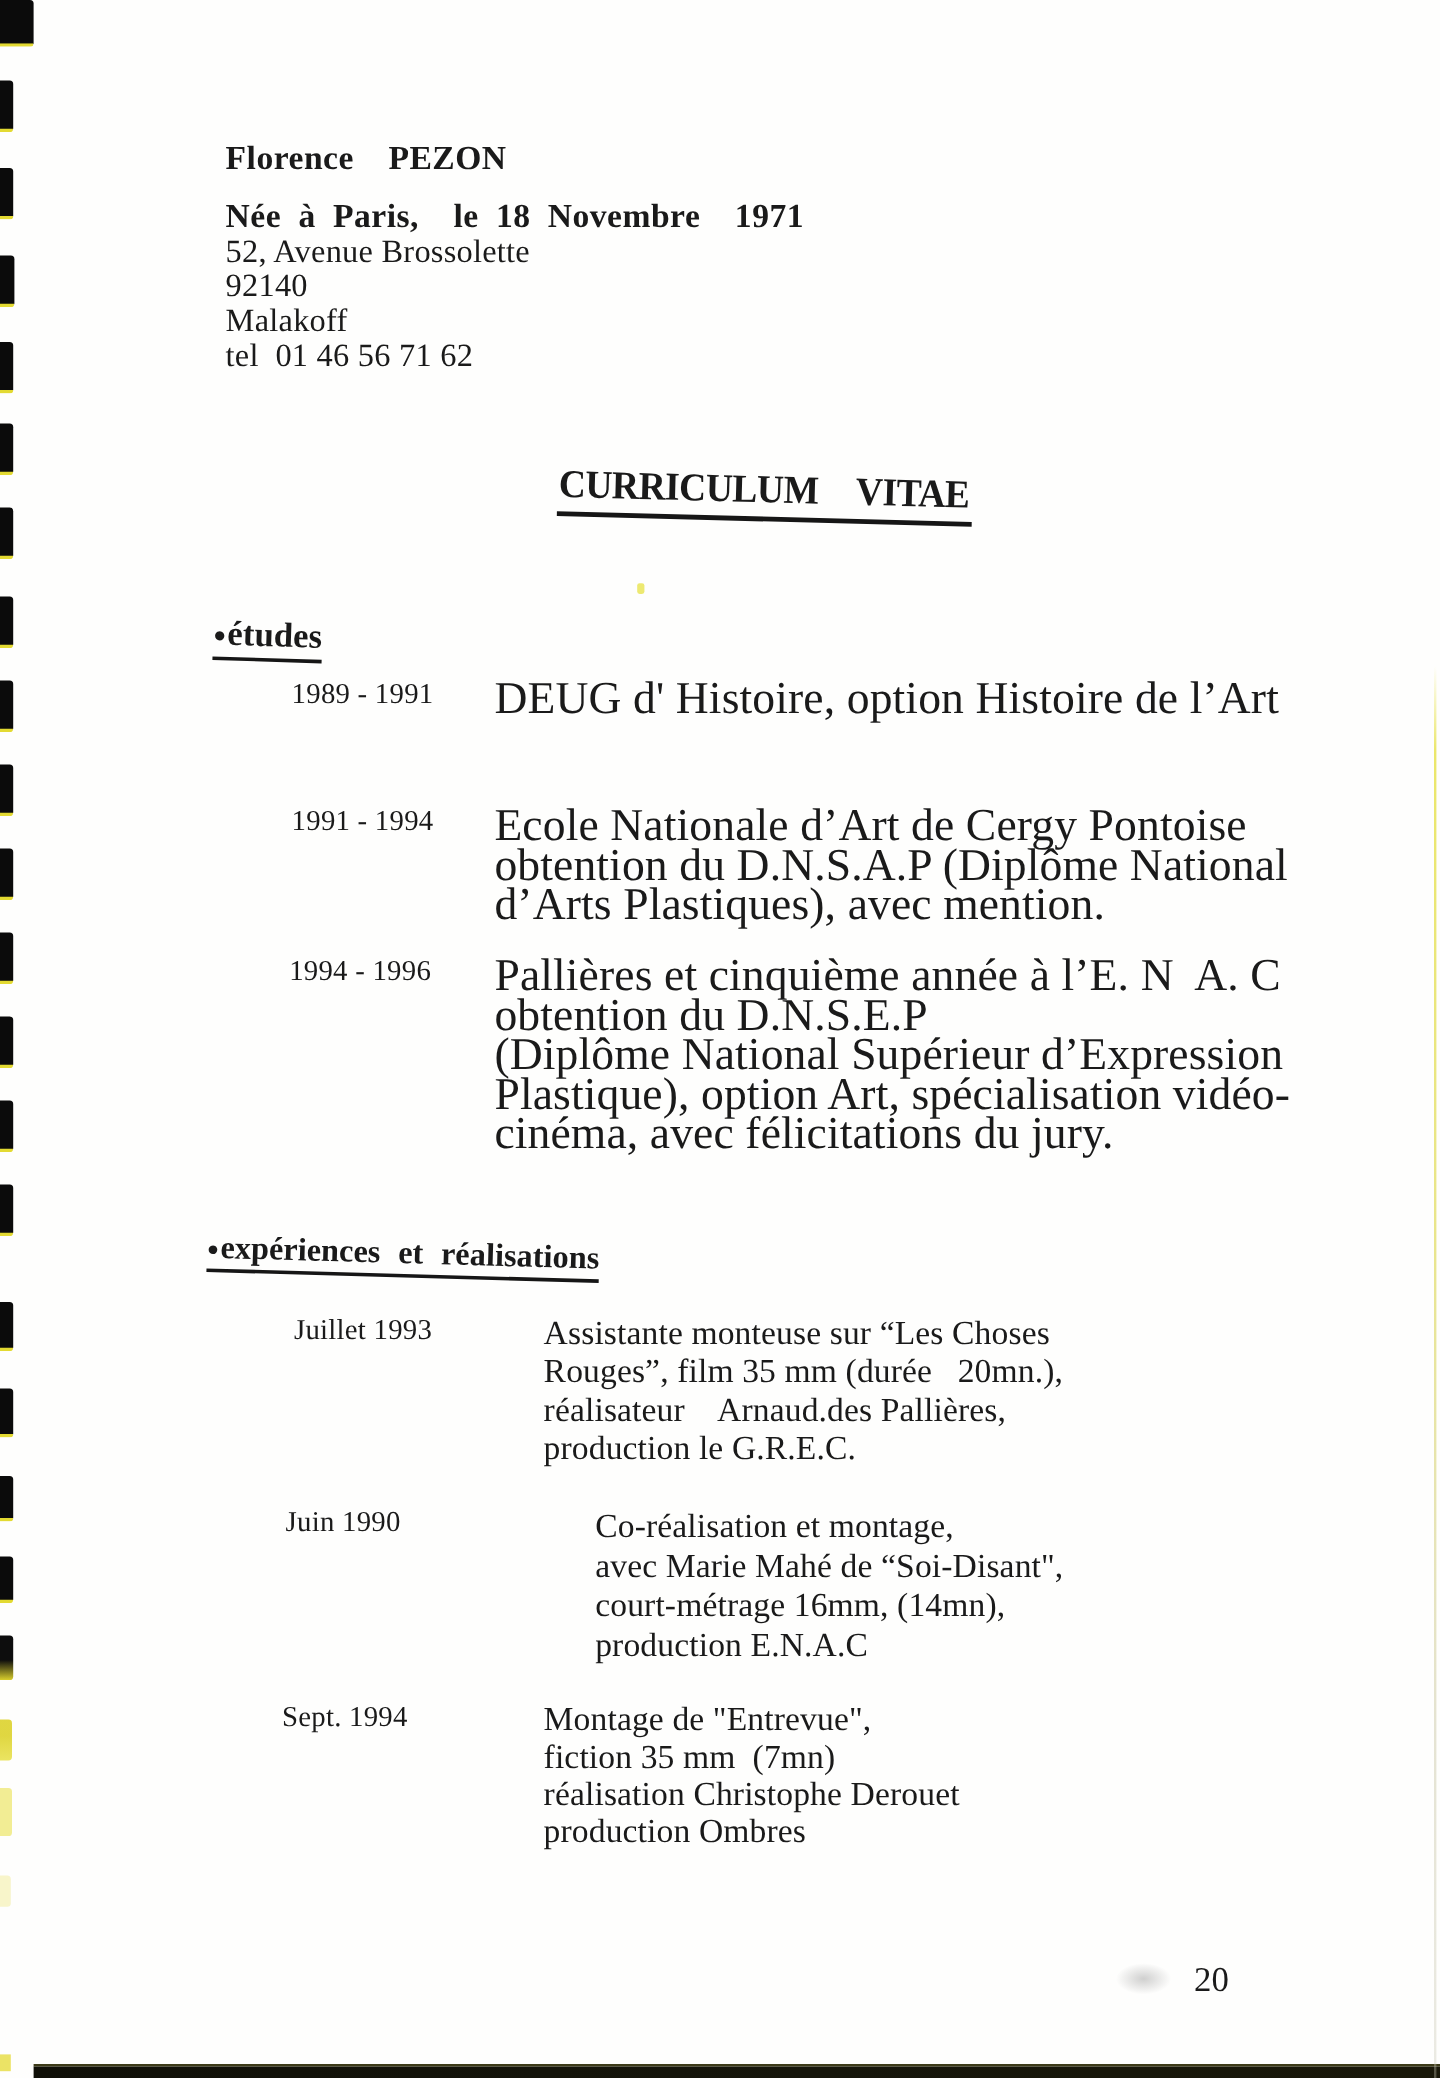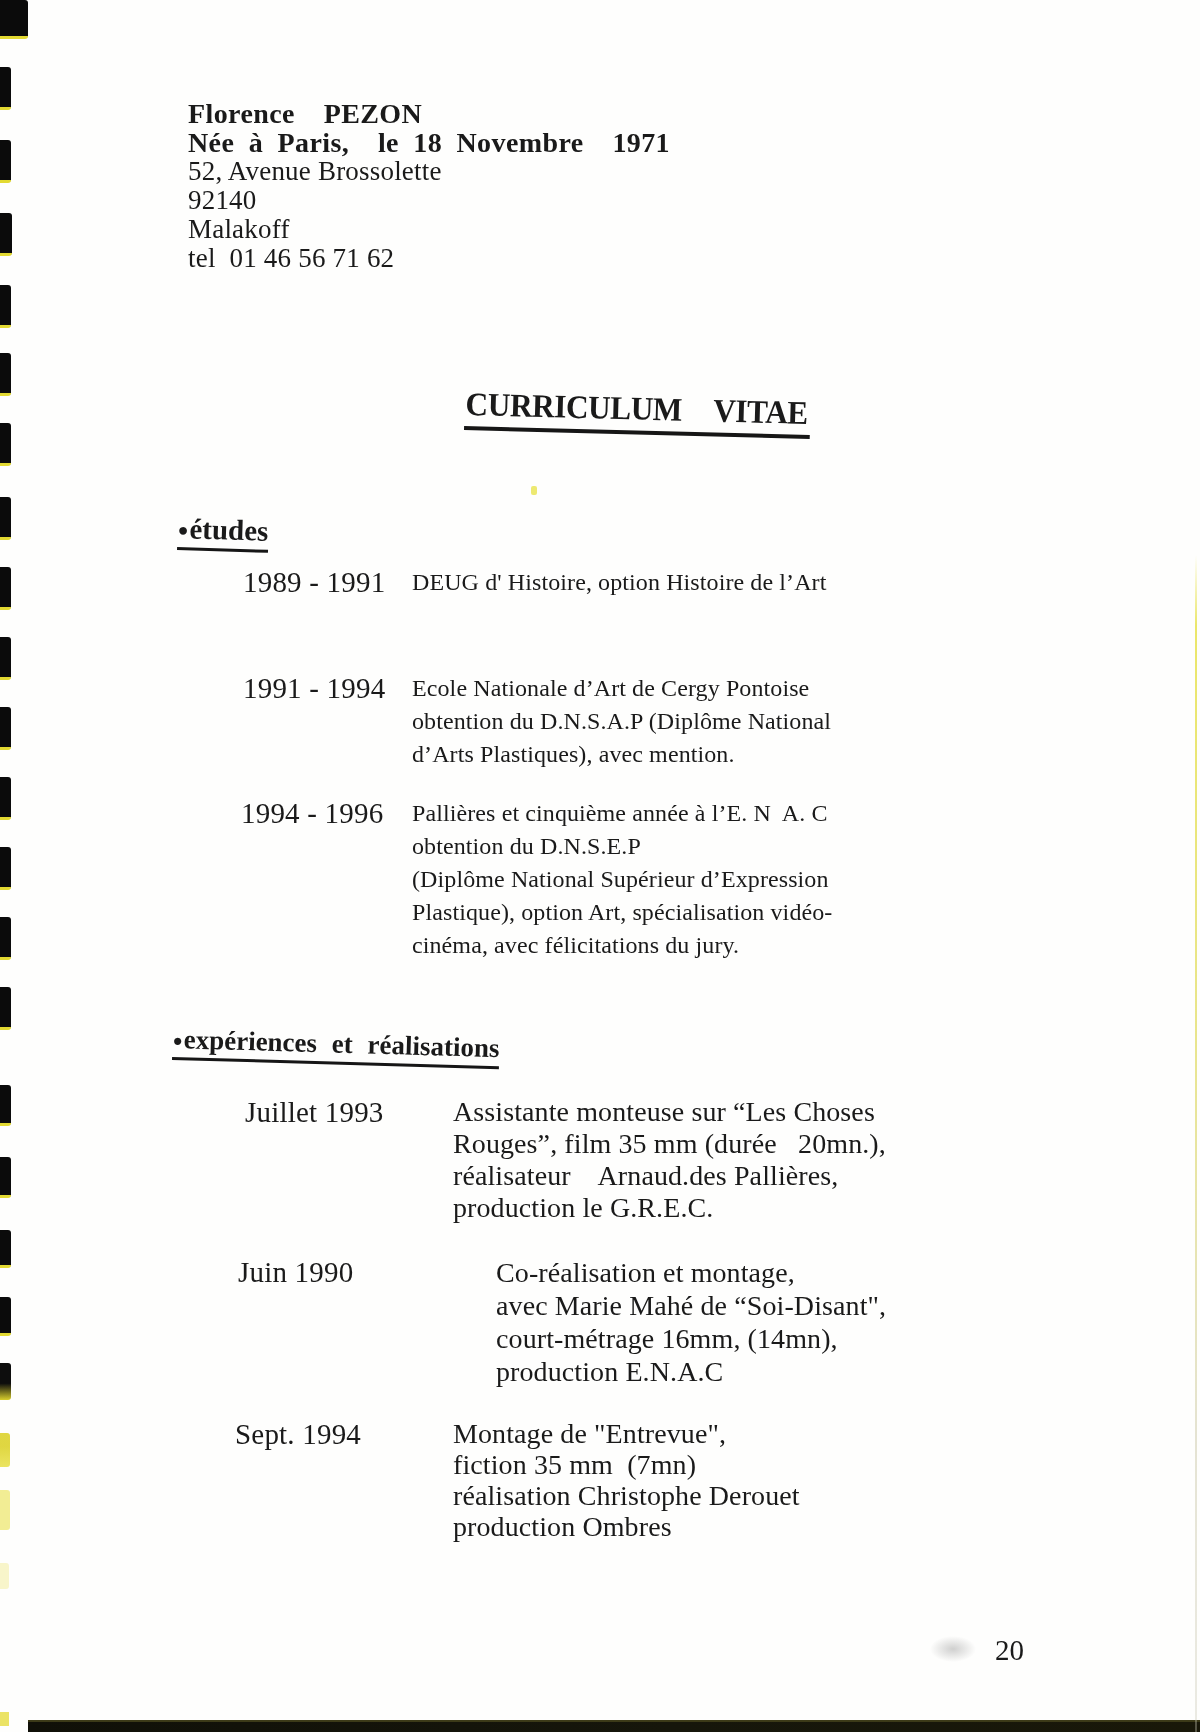--- a/index.html
+++ b/index.html
@@ -6,42 +6,42 @@
   .page{
     position:relative;width:1200px;height:1732px;margin:0 auto;
     background:#fefefd;overflow:hidden;
     font-family:"Liberation Serif","DejaVu Serif",serif;
     color:#1a1a1a;
   }
   .pre{white-space:pre;}
   
   .header{position:absolute;left:188px;top:99px;font-size:27px;line-height:29px;}
   .header .hline{letter-spacing:.2px;}
-  .header .hline.bold{font-weight:bold;font-size:28px;word-spacing:7px;letter-spacing:.4px;}
+  .header .hline.bold{font-weight:bold;font-size:28px;word-spacing:7px;letter-spacing:.4px;margin-top:19px;}
   
   .title{
     position:absolute;left:464px;top:386px;
     font-size:33px;font-weight:bold;letter-spacing:-0.5px;word-spacing:9px;
     border-bottom:4px solid #161616;padding:0 3px 3px 1px;
     transform:rotate(1.5deg) scaleX(0.95);transform-origin:0 100%;
   }
   
   .sec-heading{
     position:absolute;font-weight:bold;
     border-bottom:3px solid #161616;padding-bottom:2px;
     transform-origin:0 100%;display:inline-block;
   }
   .sec-heading .dot{font-size:.62em;vertical-align:.12em;letter-spacing:1px;}
   .heading-etudes{left:177px;top:512px;font-size:29px;transform:rotate(1.8deg);}
   .heading-exp{left:172px;top:1024px;font-size:27px;word-spacing:8px;transform:rotate(1.6deg);}
   
   .entry{position:absolute;left:0;width:1200px;}
-  .edate{position:absolute;top:0;font-size:29px;letter-spacing:.2px;}
+  .edate{position:absolute;top:0;font-size:24px;letter-spacing:.2px;}
   .edesc{position:absolute;top:0;}
-  .s1 .edesc{left:412px;font-size:24px;line-height:33px;}
+  .s1 .edesc{left:412px;font-size:38px;line-height:33px;}
   .s2 .edesc{left:453px;font-size:28px;line-height:32px;}
   .entry-j2 .edesc{line-height:33px;margin-left:43px;}
   .entry-j3 .edesc{line-height:31px;}
   .dline{letter-spacing:.1px;}
   
   .pagenum{position:absolute;left:995px;top:1634px;font-size:29px;}
   .smudge{
     position:absolute;left:930px;top:1636px;width:46px;height:26px;border-radius:50%;
     background:radial-gradient(closest-side,rgba(120,120,120,.35),rgba(120,120,120,0));
   }

